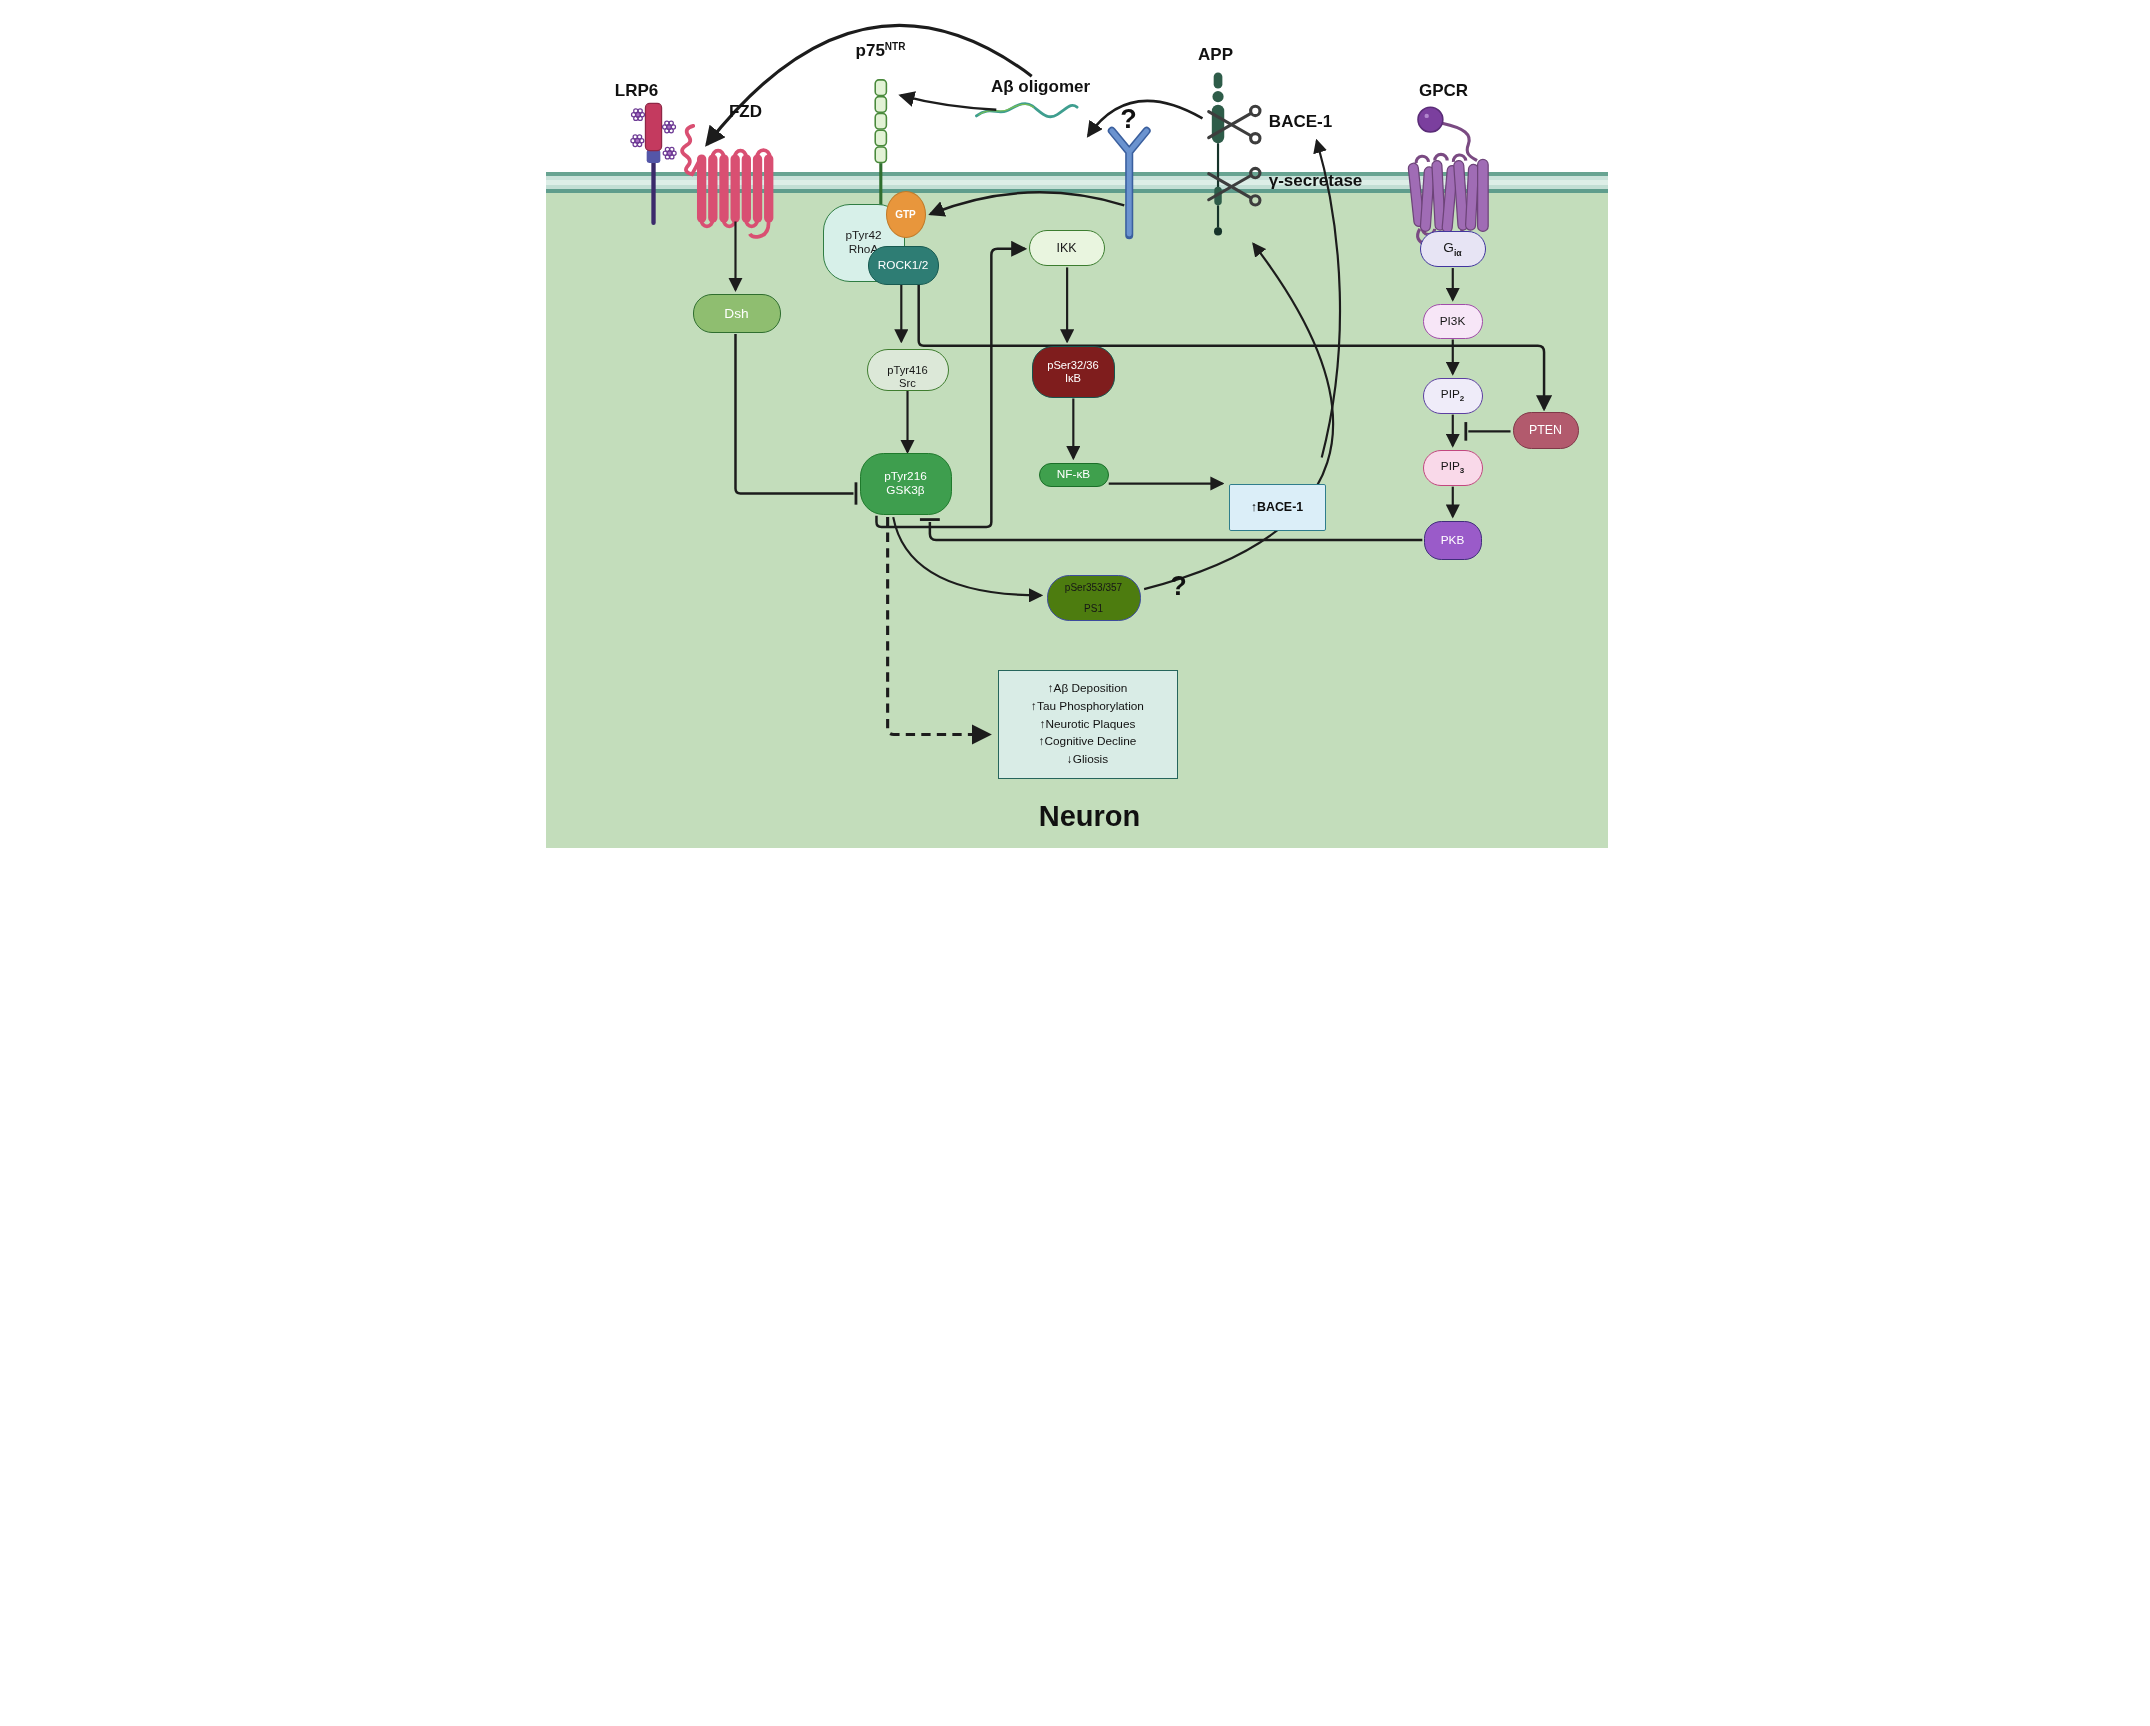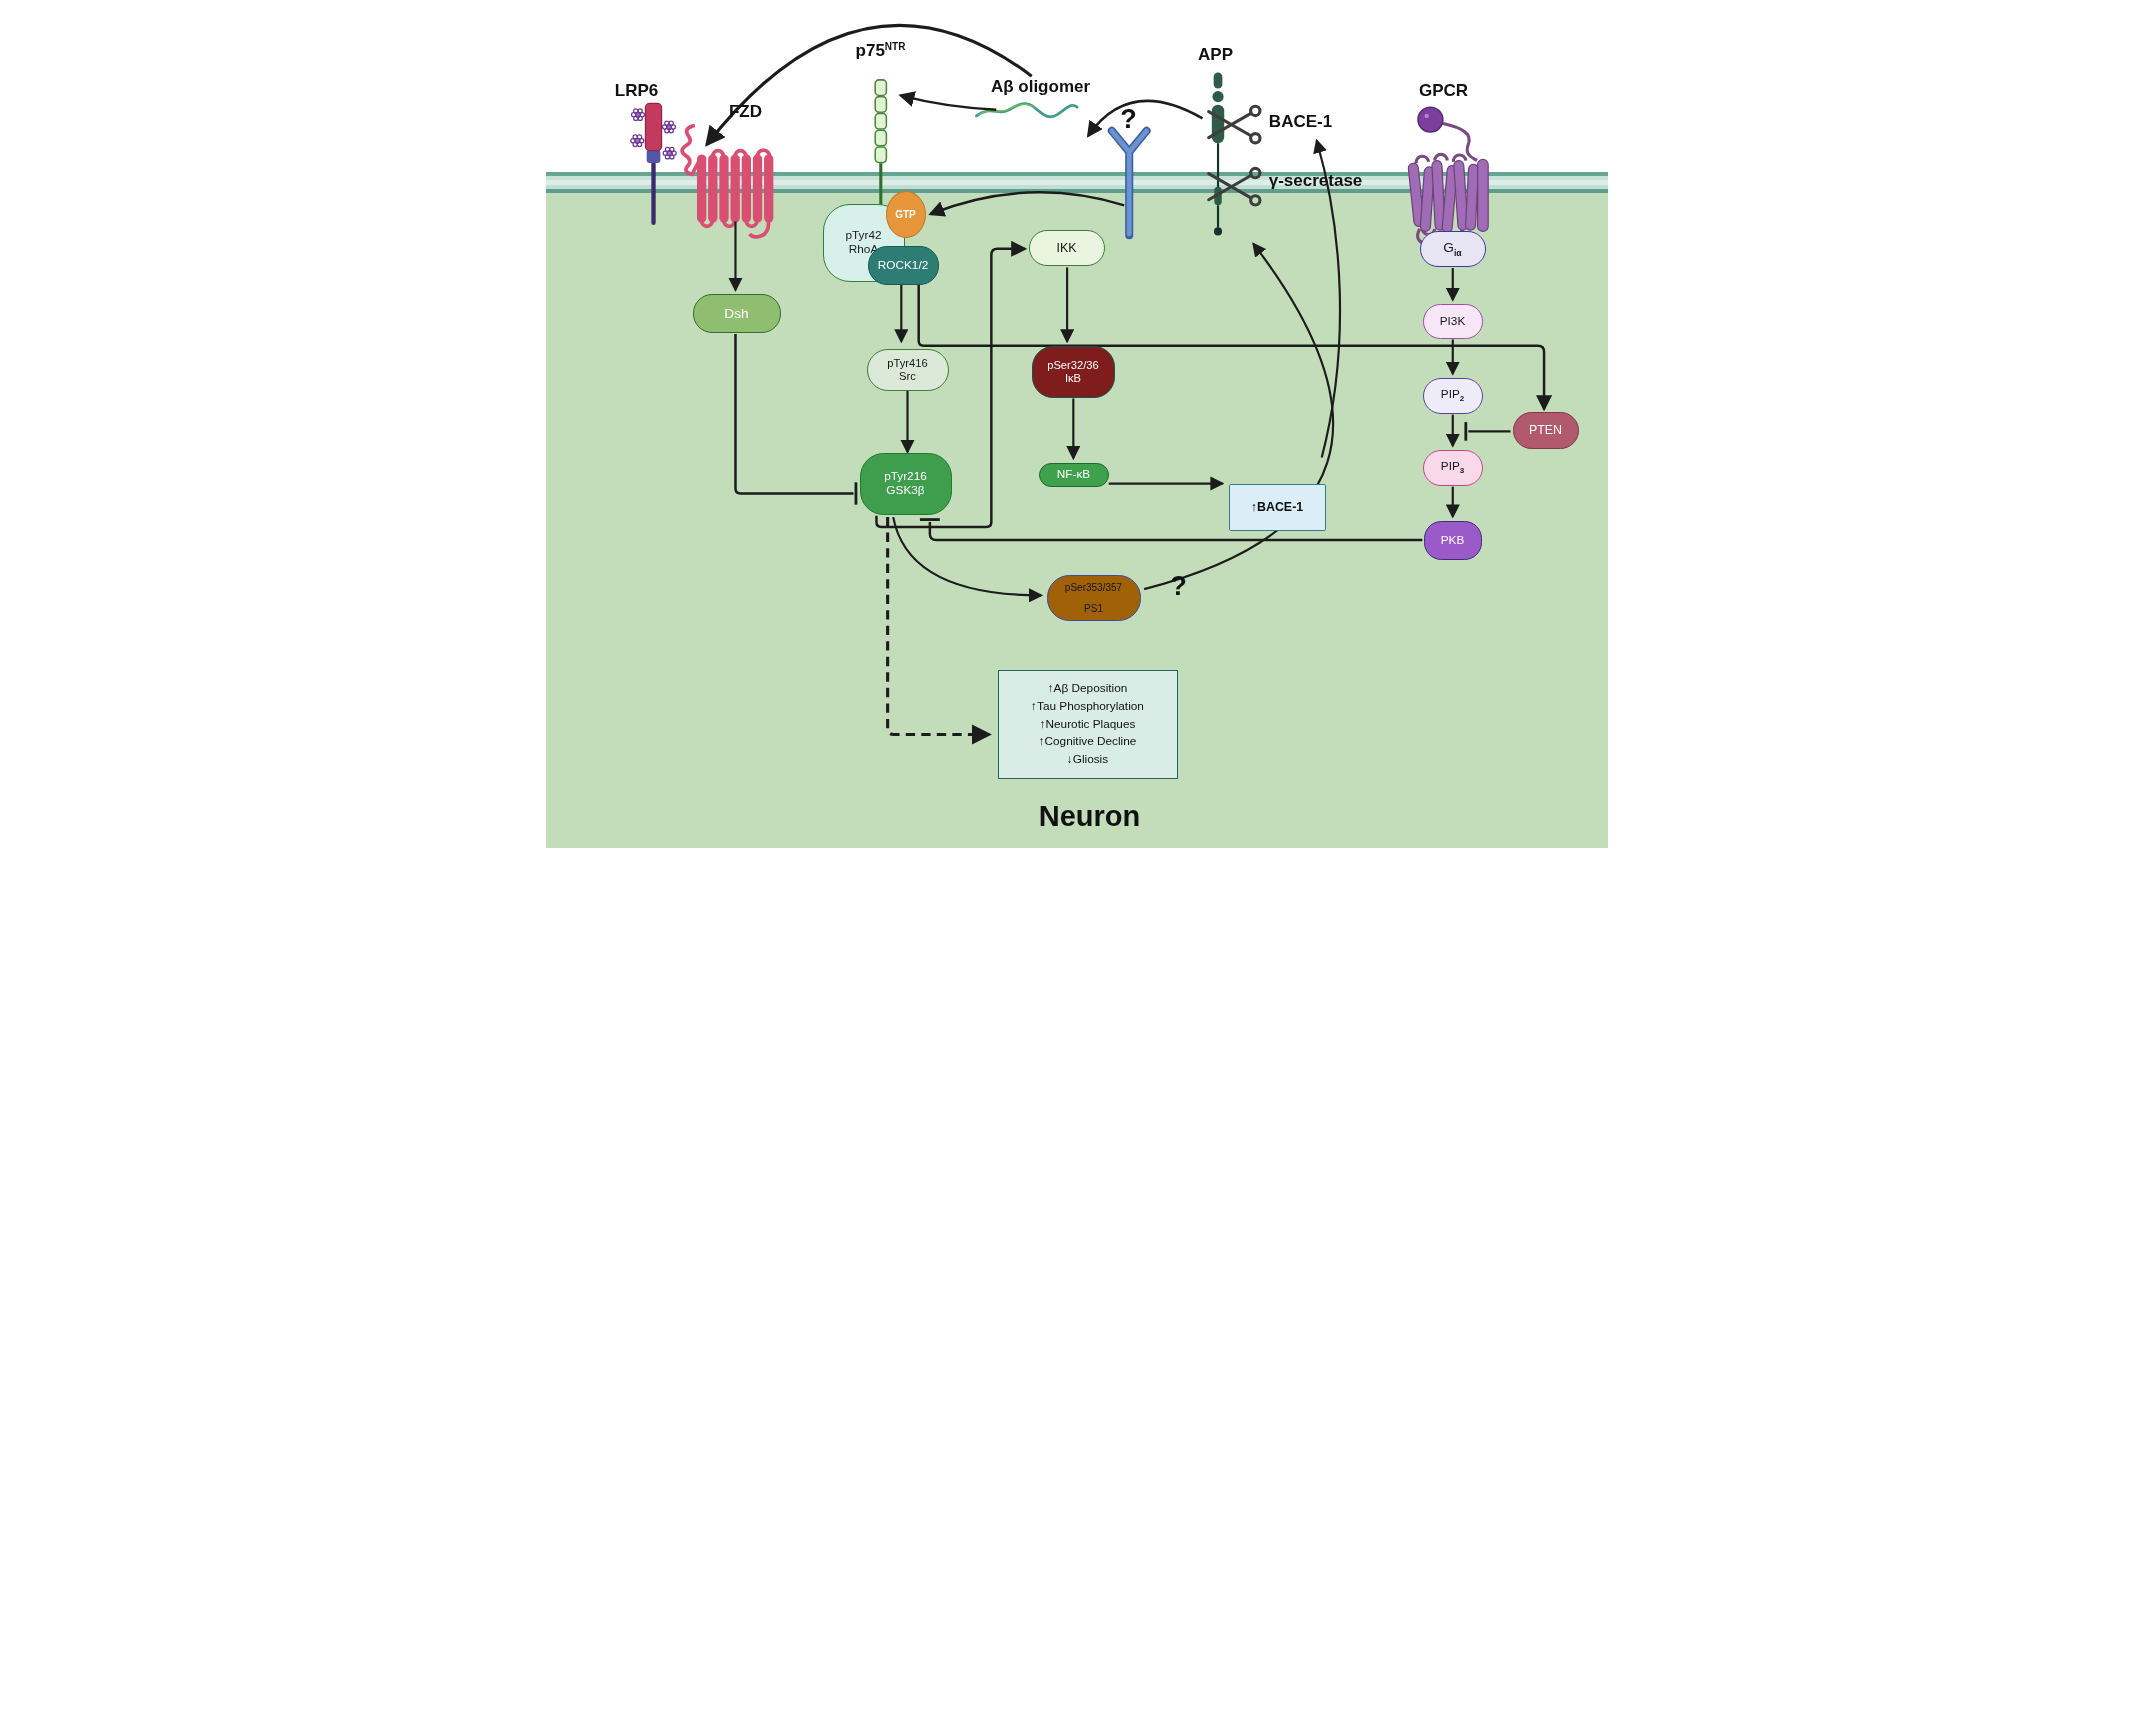--- a/index.html
+++ b/index.html
@@ -18,27 +18,27 @@
     text-align:center;line-height:1.15;box-sizing:border-box;}
   .pill .l1,.pill .l2{display:block;}
   .lbl{position:absolute;font-weight:bold;color:#111;white-space:nowrap;transform:translate(-50%,-50%);}
   sub,sup{font-weight:bold;}
   
   .rhoa{background:#d7f0e9;border:1.9px solid #2f7d43;border-radius:27px;color:#1b1b1b;font-size:11.8px;font-weight:500;}
   .gtp{background:#e8963c;border:1.9px solid #c07a28;border-radius:50%;color:#fff;font-size:10px;font-weight:bold;}
   .rock{background:#2e7d74;border:1.9px solid #175a51;border-radius:19px;color:#fff;font-size:11.8px;font-weight:500;}
   .ikk{background:#e9f5df;border:1.9px solid #3c7d2f;border-radius:18px;color:#161616;font-size:12.4px;font-weight:500;}
   .dsh{background:#8fbe70;border:1.9px solid #2f6e2f;border-radius:19px;color:#fff;font-size:13.7px;font-weight:500;}
-  .src{background:#dce8d8;border:1.9px solid #3f7d2f;border-radius:21px;color:#161616;font-size:11.2px;font-weight:500;}
+  .src{background:#dce8d8;border:1.9px solid #3f7d2f;border-radius:21px;color:#161616;font-size:11.2px;font-weight:500;justify-content:flex-end;}
   .ikb{background:#7f1d1d;border:1.9px solid #15544d;border-radius:21px;color:#fff;font-size:11.2px;font-weight:500;}
   .gsk{background:#3e9e4e;border:1.9px solid #1f7a2c;border-radius:23.6px;color:#fff;font-size:11.8px;font-weight:500;}
   .nfkb{background:#3fa04d;border:1.9px solid #1b6e28;border-radius:18.6px;color:#fff;font-size:11.8px;font-weight:500;}
   .bacebox{background:var(--box-blue,#dbeef8);border:1.9px solid #2f7d8c;border-radius:1.9px;color:#0d0d0d;
     font-size:12.4px;font-weight:bold;}
-  .ps1{background:#a16207;border:1.9px solid #3c4b9e;border-radius:22.4px;color:#161616;font-size:10px;font-weight:500;gap:10px;}
+  .ps1{background:#4d7c0f;border:1.9px solid #3c4b9e;border-radius:22.4px;color:#161616;font-size:10px;font-weight:500;gap:10px;}
   .gia{background:#e7e4f4;border:1.9px solid #41369e;border-radius:18px;color:#161616;font-size:13.7px;font-weight:500;}
   .pi3k{background:#f7e6f7;border:1.9px solid #a04ca8;border-radius:17.4px;color:#161616;font-size:11.8px;font-weight:500;}
   .pip2{background:#efecf9;border:1.9px solid #5b3fa0;border-radius:18px;color:#161616;font-size:11.8px;font-weight:500;}
   .pten{background:#b25a6d;border:1.9px solid #7e3848;border-radius:18.6px;color:#fff;font-size:12.4px;font-weight:500;}
   .pip3{background:#f9d9e9;border:1.9px solid #c2477f;border-radius:18px;color:#161616;font-size:11.8px;font-weight:500;}
   .pkb{background:#9a5bc9;border:1.9px solid #3f2d7a;border-radius:17.4px;color:#fff;font-size:11.8px;font-weight:500;}
   .effects{position:absolute;left:460px;top:670px;width:180px;height:109px;box-sizing:border-box;
     background:var(--box-mint,#d9ece6);border:1.9px solid #26655c;display:flex;flex-direction:column;
     align-items:center;justify-content:center;color:#111;font-size:11.8px;line-height:1.5;font-weight:500;}
   .qmark{font-size:27px;}

